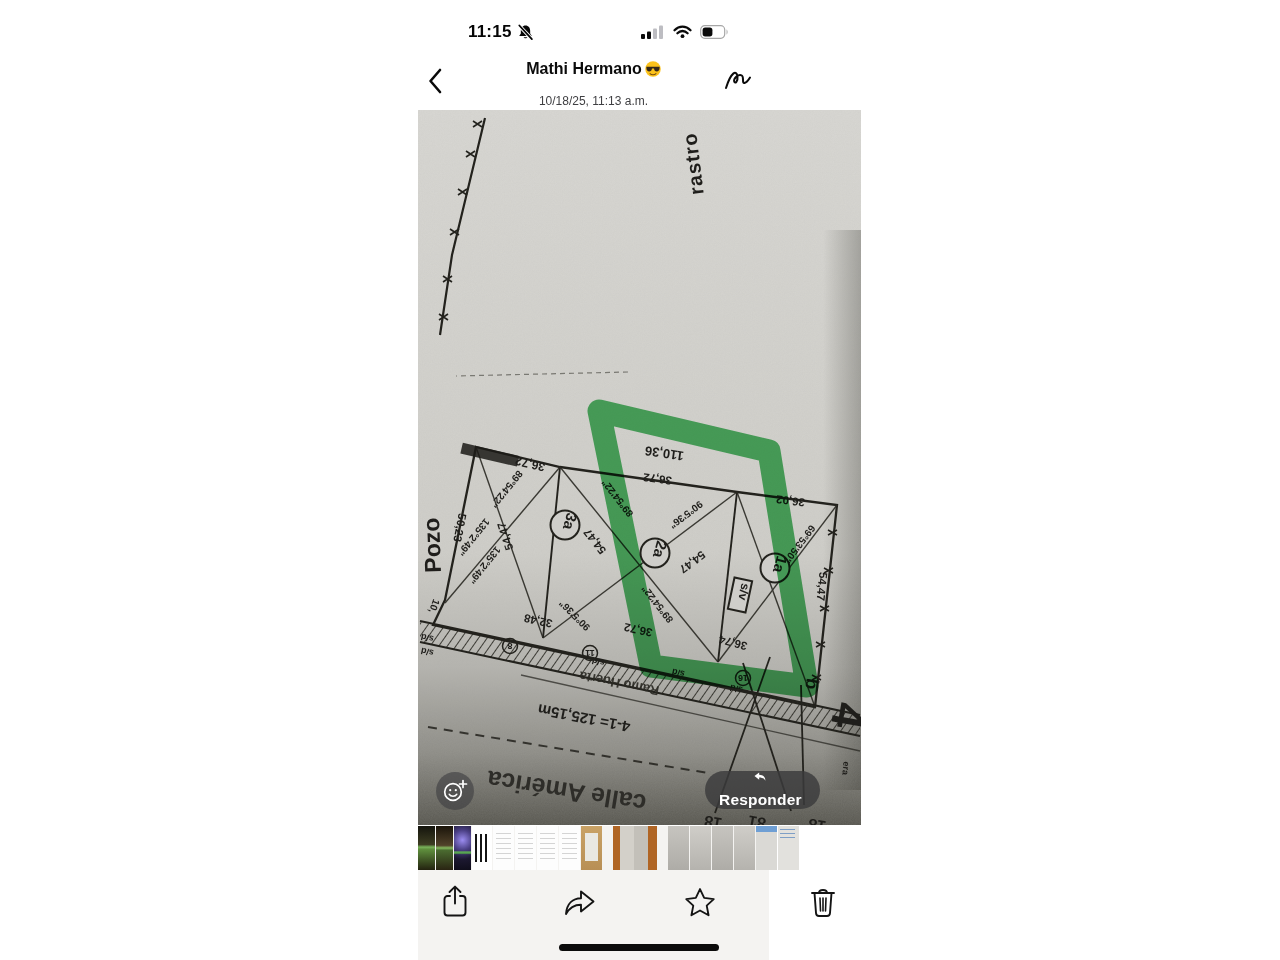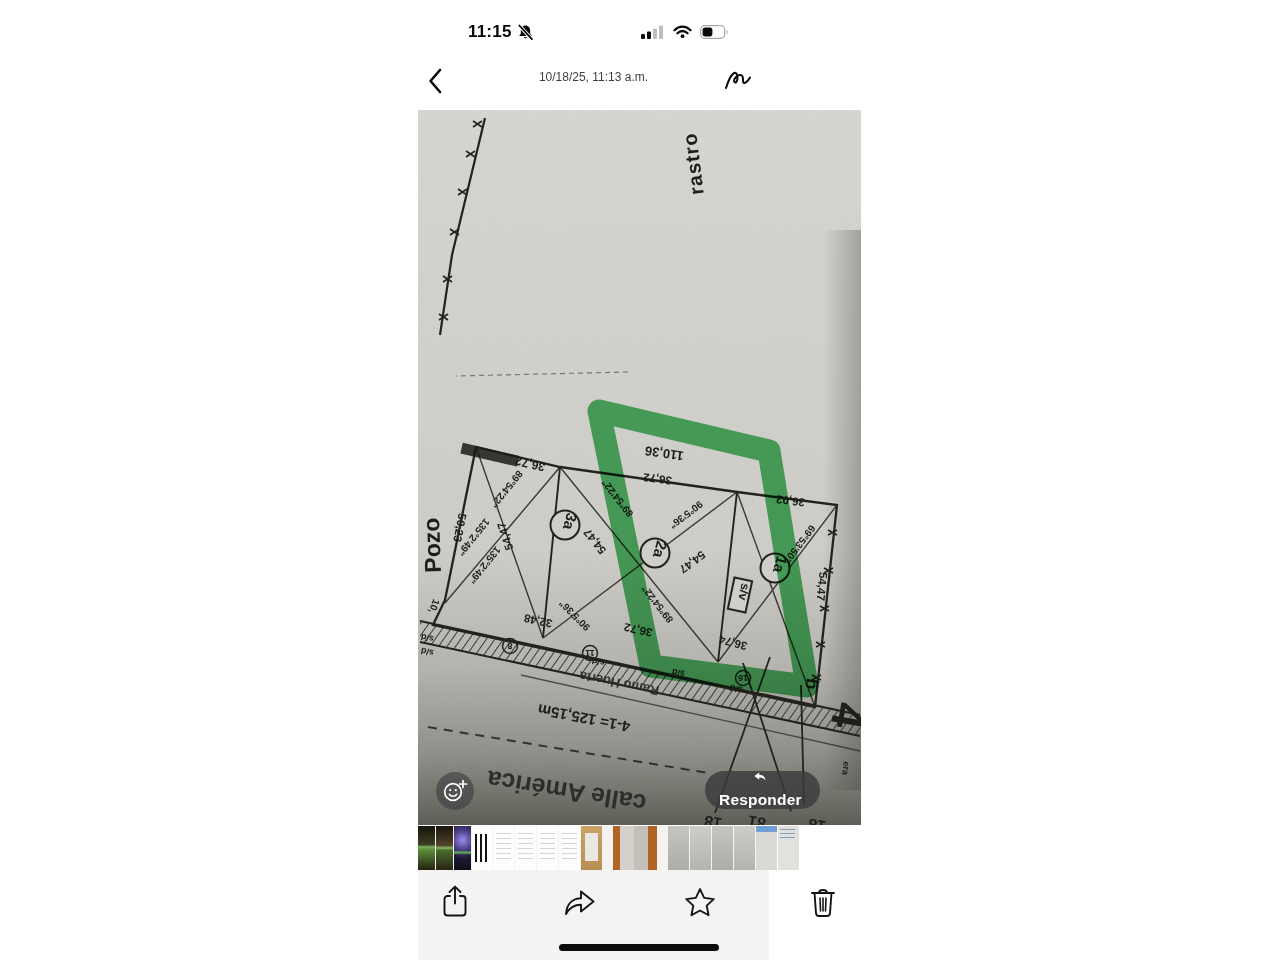--- a/index.html
+++ b/index.html
@@ -11,21 +11,21 @@
   .status-bar{position:absolute;top:0;left:0;right:0;height:54px;background:#fff;}
   .sb-time{position:absolute;left:50px;top:22px;font-size:17px;font-weight:700;color:#050505;letter-spacing:.2px;}
   .sb-bell{position:absolute;left:99px;top:24px;}
   .sb-right{position:absolute;right:40px;top:24px;display:flex;align-items:center;gap:7px;}
 
   
   .chat-header{position:absolute;top:54px;left:0;right:0;height:56px;background:#fff;}
   .back-btn{position:absolute;left:10px;top:14px;width:30px;height:30px;cursor:pointer;}
   .hdr-center{position:absolute;left:60px;right:60px;top:6px;text-align:center;}
   .hdr-title{font-size:16px;font-weight:600;color:#0b0b0b;display:flex;align-items:center;justify-content:center;gap:3px;}
-  .hdr-sub{font-size:12px;color:#3f3f42;margin-top:10px;}
+  .hdr-sub{font-size:12px;color:#3f3f42;margin-top:16px;}
   .markup-btn{position:absolute;right:12px;top:12px;width:34px;height:30px;cursor:pointer;}
 
   
   .photo{position:absolute;top:110px;left:0;width:443px;height:715px;overflow:hidden;background:#d4d3cf;}
   .photo svg.mapsvg{position:absolute;top:0;left:0;}
   .react-btn{position:absolute;left:18px;top:662px;width:38px;height:38px;border-radius:50%;
              background:rgba(62,62,64,.62);display:flex;align-items:center;justify-content:center;cursor:pointer;}
   .responder-pill{position:absolute;left:287px;top:661px;height:38px;padding:0 18px 0 14px;border-radius:19px;
              background:rgba(58,58,60,.82);display:flex;align-items:center;gap:9px;cursor:pointer;flex-direction:column;}
   .responder-pill span{color:#fff;font-size:15.5px;font-weight:600;letter-spacing:.2px;}
@@ -94,20 +94,28 @@
       </div>
     </div>
 
     <div class="chat-header">
       <div class="back-btn">
         <svg width="14" height="26" viewBox="0 0 14 26">
             <path d="M12,2 L2.5,13 L12,24" fill="none" stroke="#0a0a0a" stroke-width="2.6" stroke-linecap="round" stroke-linejoin="round"></path>
           </svg>
       </div>
       <div class="hdr-center">
+        <div class="hdr-title">
+          <span>Mathi Hermano</span>
+          <svg width="16" height="16" viewBox="0 0 14 14">
+            <circle cx="7" cy="7" r="6.8" fill="#fcc21b"></circle>
+            <path d="M1.2,5 H12.8 V5.9 C12.8,8.1 11.7,9.2 10.3,9.2 C8.9,9.2 8,8.2 7.9,6.6 H6.1 C6,8.2 5.1,9.2 3.7,9.2 C2.3,9.2 1.2,8.1 1.2,5.9 Z" fill="#35281b"></path>
+            <path d="M4.4,11 C5.6,12.4 8.4,12.4 9.6,11" fill="none" stroke="#7a4f0e" stroke-width="0.9" stroke-linecap="round"></path>
+          </svg>
+        </div>
         <div class="hdr-sub">10/18/25, 11:13 a.m.</div>
       </div>
       <div class="markup-btn">
         <svg width="32" height="26" viewBox="0 0 32 26">
           <path d="M3,22 C8,6 13.5,3.5 14.5,10.5 C15.1,15 12,18.5 11.2,15.5 C10.4,12.5 15.5,7.5 18.8,9.5 C21.3,11 18.6,17.5 21.6,17 C24,16.5 25.5,14 27,11.5" fill="none" stroke="#0a0a0a" stroke-width="2" stroke-linecap="round"></path>
         </svg>
       </div>
     </div>
 
     <div class="photo">

